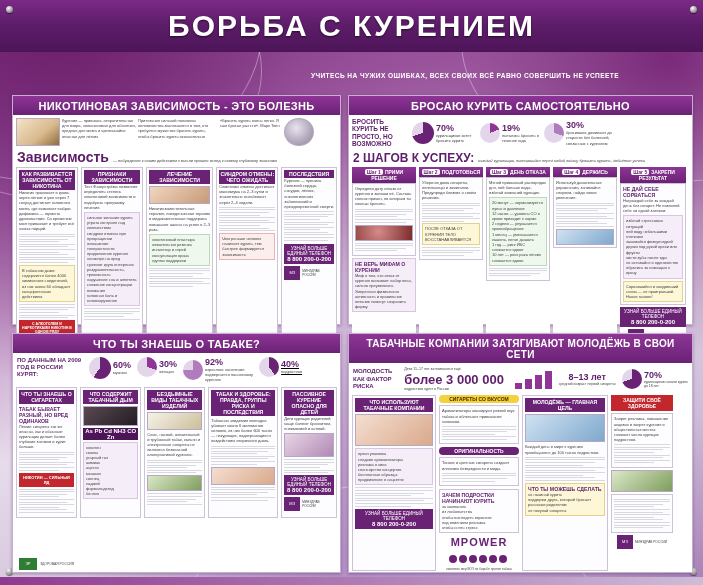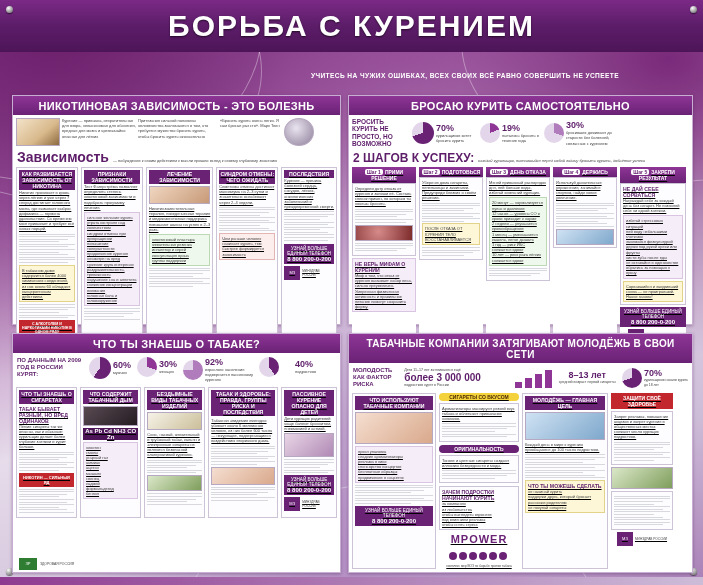--- a/index.html
+++ b/index.html
@@ -21,21 +21,21 @@
      box-shadow:0 1px 1px rgba(0,0,0,.5);}
   .subtitle{position:absolute;left:265px;top:72px;width:400px;text-align:center;
      color:#fff;font-size:6.6px;letter-spacing:.4px;font-weight:bold;}
 
   .panel{position:absolute;background:#ffffff;border:1px solid #c8aed2;
      box-shadow:0 1px 3px rgba(60,20,70,.35);}
   .ptitle{background:linear-gradient(180deg,#8e3596,#6a2275);color:#fff;
      font-size:11px;font-weight:bold;text-align:center;padding:4px 2px 3px;letter-spacing:.3px;}
   .ptitle.small{font-size:10px;}
 
-  .row{display:flex;gap:3px;text-decoration:underline;}
+  .row{display:flex;gap:3px;}
   .col{background:#fff;}
   .ttl{font-size:5.2px;font-weight:bold;color:#5d1d69;text-transform:uppercase;}
   .lines{--c:#b9b9c4;}
   .lines i{display:block;height:1px;background:var(--c);opacity:.55;margin:1.6px 0;}
   .lines i:nth-child(4n){width:72%}
   .lines i:nth-child(3n){width:88%}
 
   .block{border:1px solid #ccc3d6;background:#fdfcfe;padding:2px;}
   .blockP{border:1px solid #d9c4e2;background:#f5edf8;padding:2px;}
   .blockY{border:1px solid #e2d28a;background:#fdf7d8;padding:2px;}
@@ -431,21 +431,21 @@
         <div class="xs">женщин</div>
           </div>
       </div>
       <div style="display:flex;align-items:center;gap:2px;">
         <div class="donut" style="width:20px;height:20px;background:conic-gradient(#b07cbb 0 75%, #e3d6ea 75% 100%);"></div>
         <div>
             <div class="pct">92%</div>
         <div class="xs" style="width:48px;">взрослого населения подвергается пассивному курению</div>
           </div>
       </div>
-      <div style="display:flex;align-items:center;gap:16px;">
+      <div style="display:flex;align-items:center;gap:2px;text-decoration:underline;">
         <div class="donut" style="width:20px;height:20px;background:conic-gradient(#6a2275 0 40%, #e3d6ea 40% 100%);"></div>
         <div>
             <div class="pct">40%</div>
         <div class="xs">подростков</div>
           </div>
       </div>
     </div>
 
 
     <div class="row" style="padding:0 3px 3px;">
@@ -572,21 +572,21 @@
     </div>
   </div>
 
   <div class="panel" style="left:348px;top:333px;width:343px;height:238px;">
     <div class="ptitle small">ТАБАЧНЫЕ КОМПАНИИ ЗАТЯГИВАЮТ МОЛОДЁЖЬ В СВОИ СЕТИ</div>
 
     <div style="display:flex;align-items:center;gap:5px;padding:4px;">
       <div class="mid" style="width:48px;font-size:6px;line-height:1.2;">МОЛОДОСТЬ КАК ФАКТОР РИСКА</div>
       <div style="width:110px;">
         <div class="xs" style="font-size:3.6px;">Дети 11–17 лет затягиваются ещё</div>
-        <div class="mid" style="font-size:10px;">более 3 000 000</div>
+        <div class="mid" style="font-size:13px;">более 3 000 000</div>
         <div class="xs" style="font-size:3.6px;">подростков курят в России</div>
       </div>
       <div class="barrow">
         <div style="height:6px"></div>
           <div style="height:10px"></div>
           <div style="height:14px"></div>
           <div style="height:18px"></div>
       </div>
       <div style="width:62px;text-align:center;">
         <div class="mid" style="font-size:9px;">8–13 лет</div>

